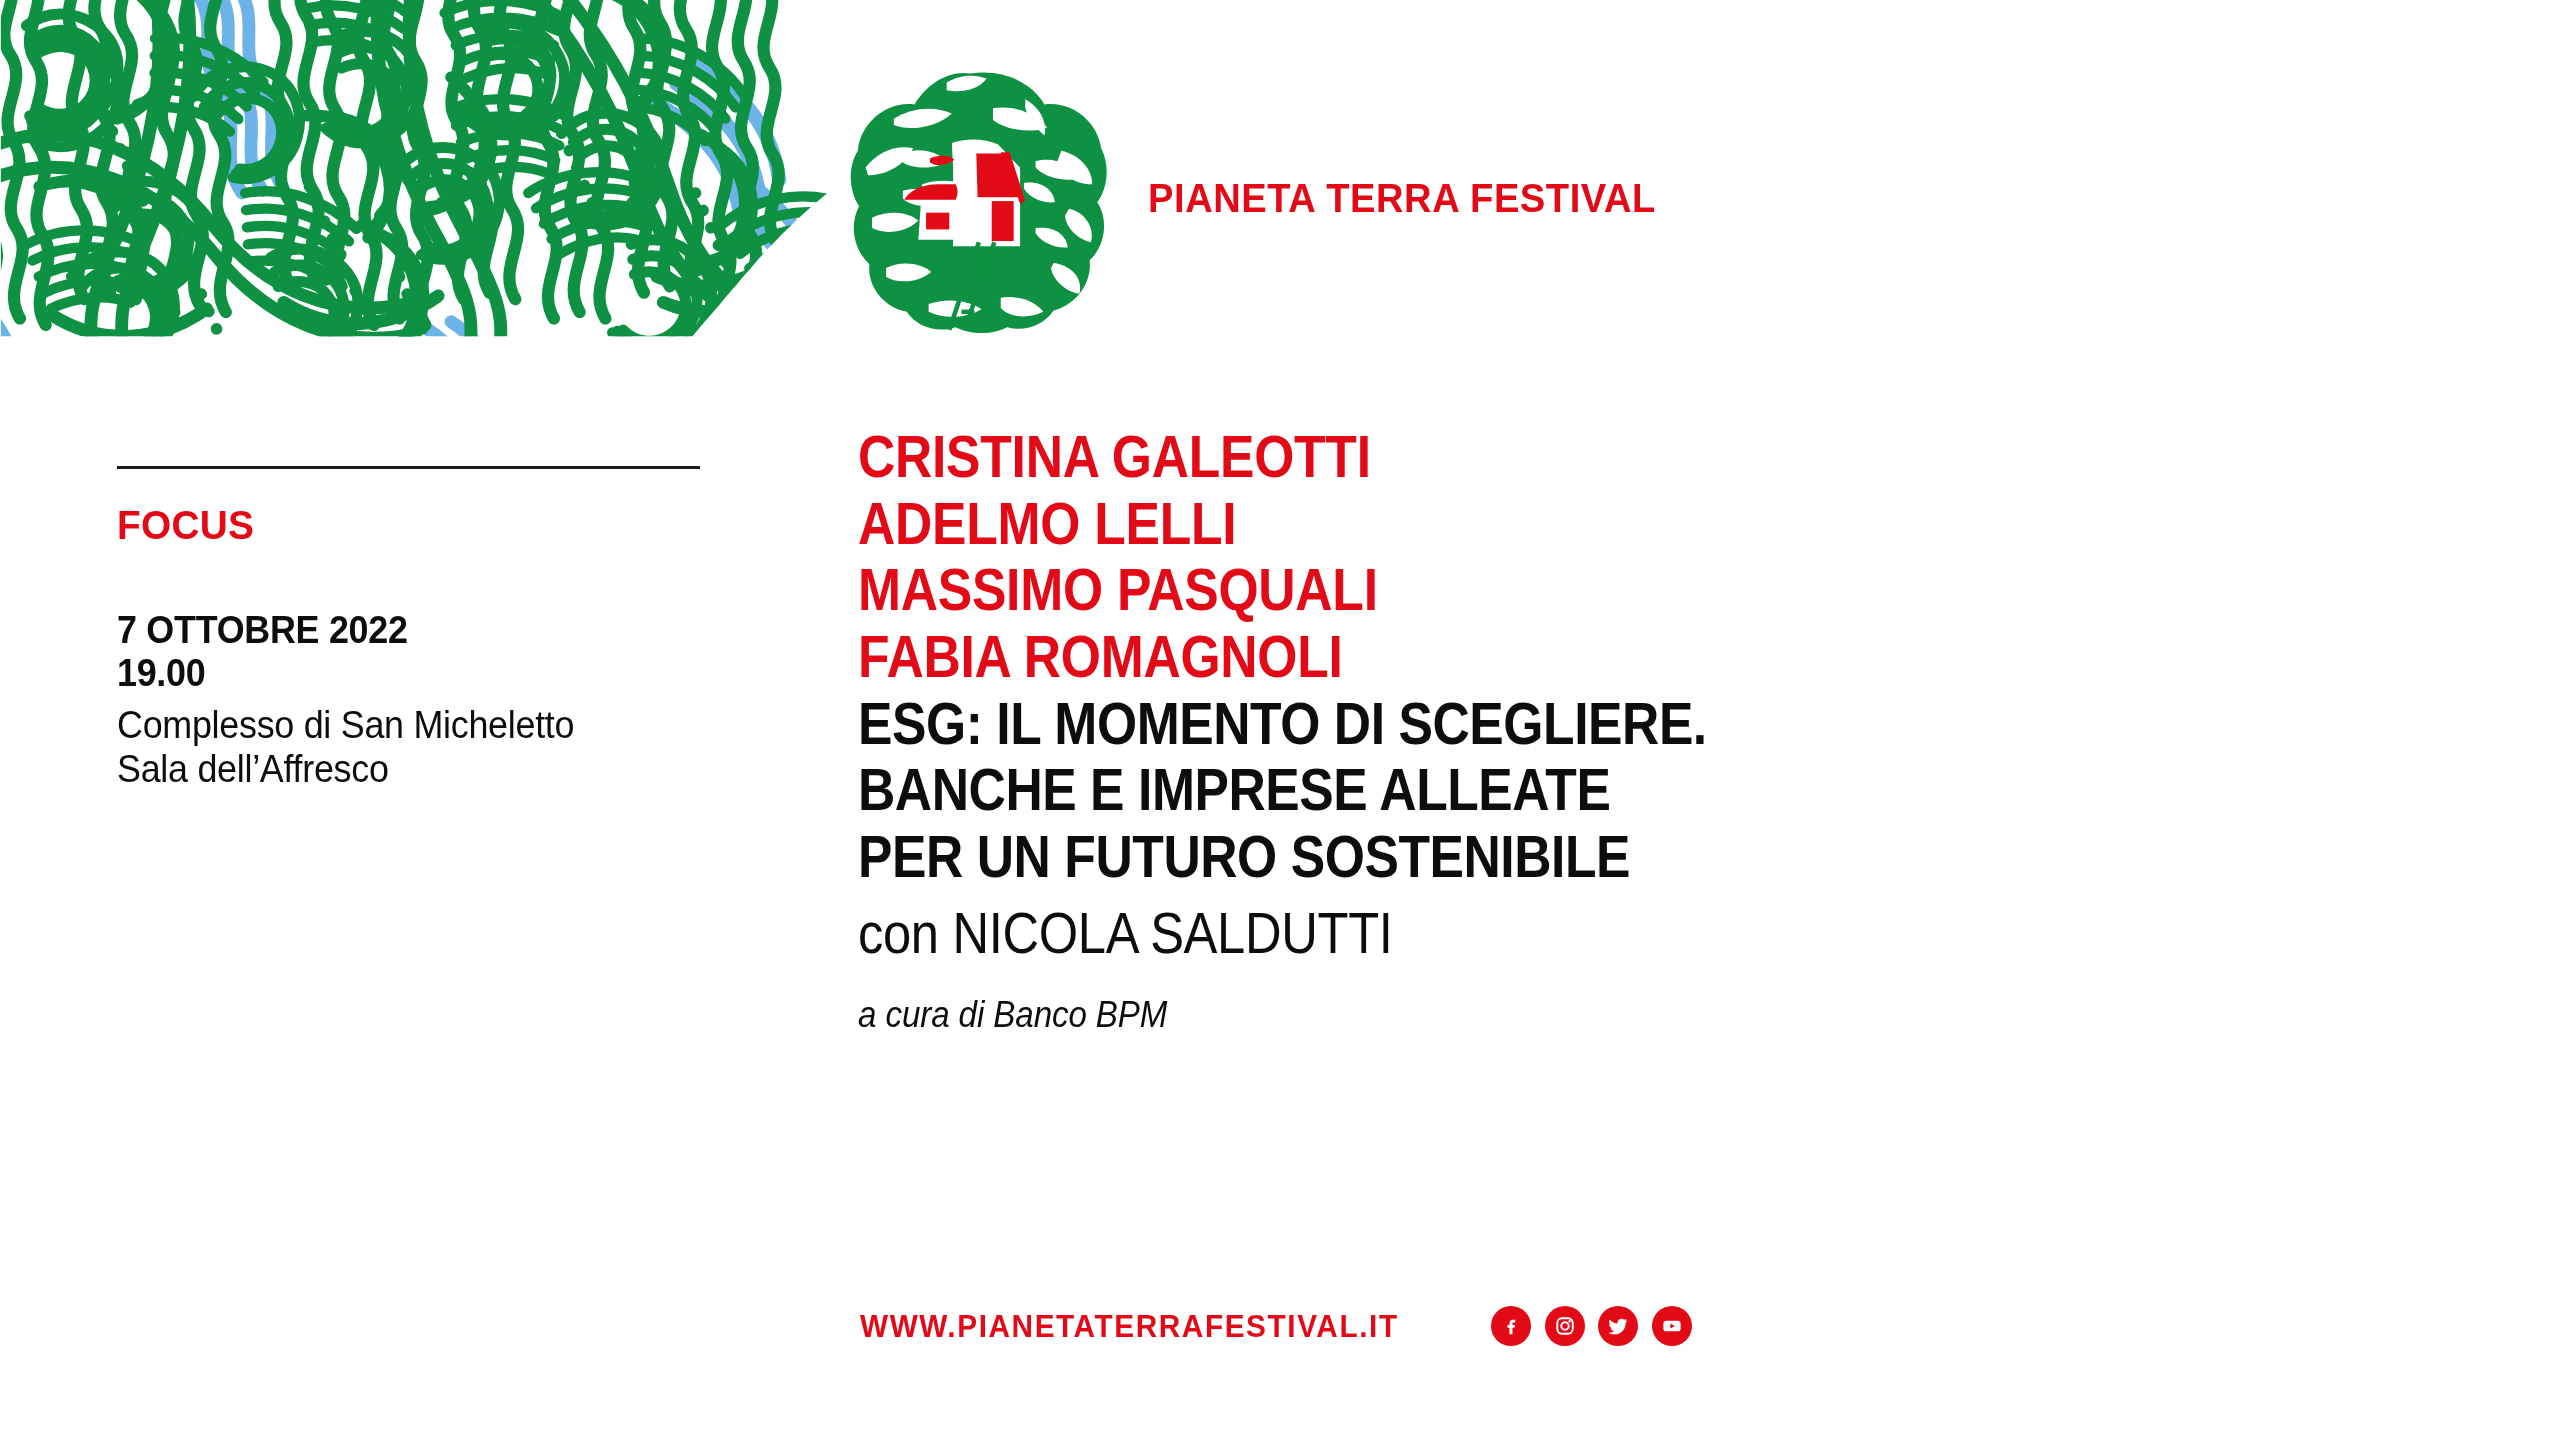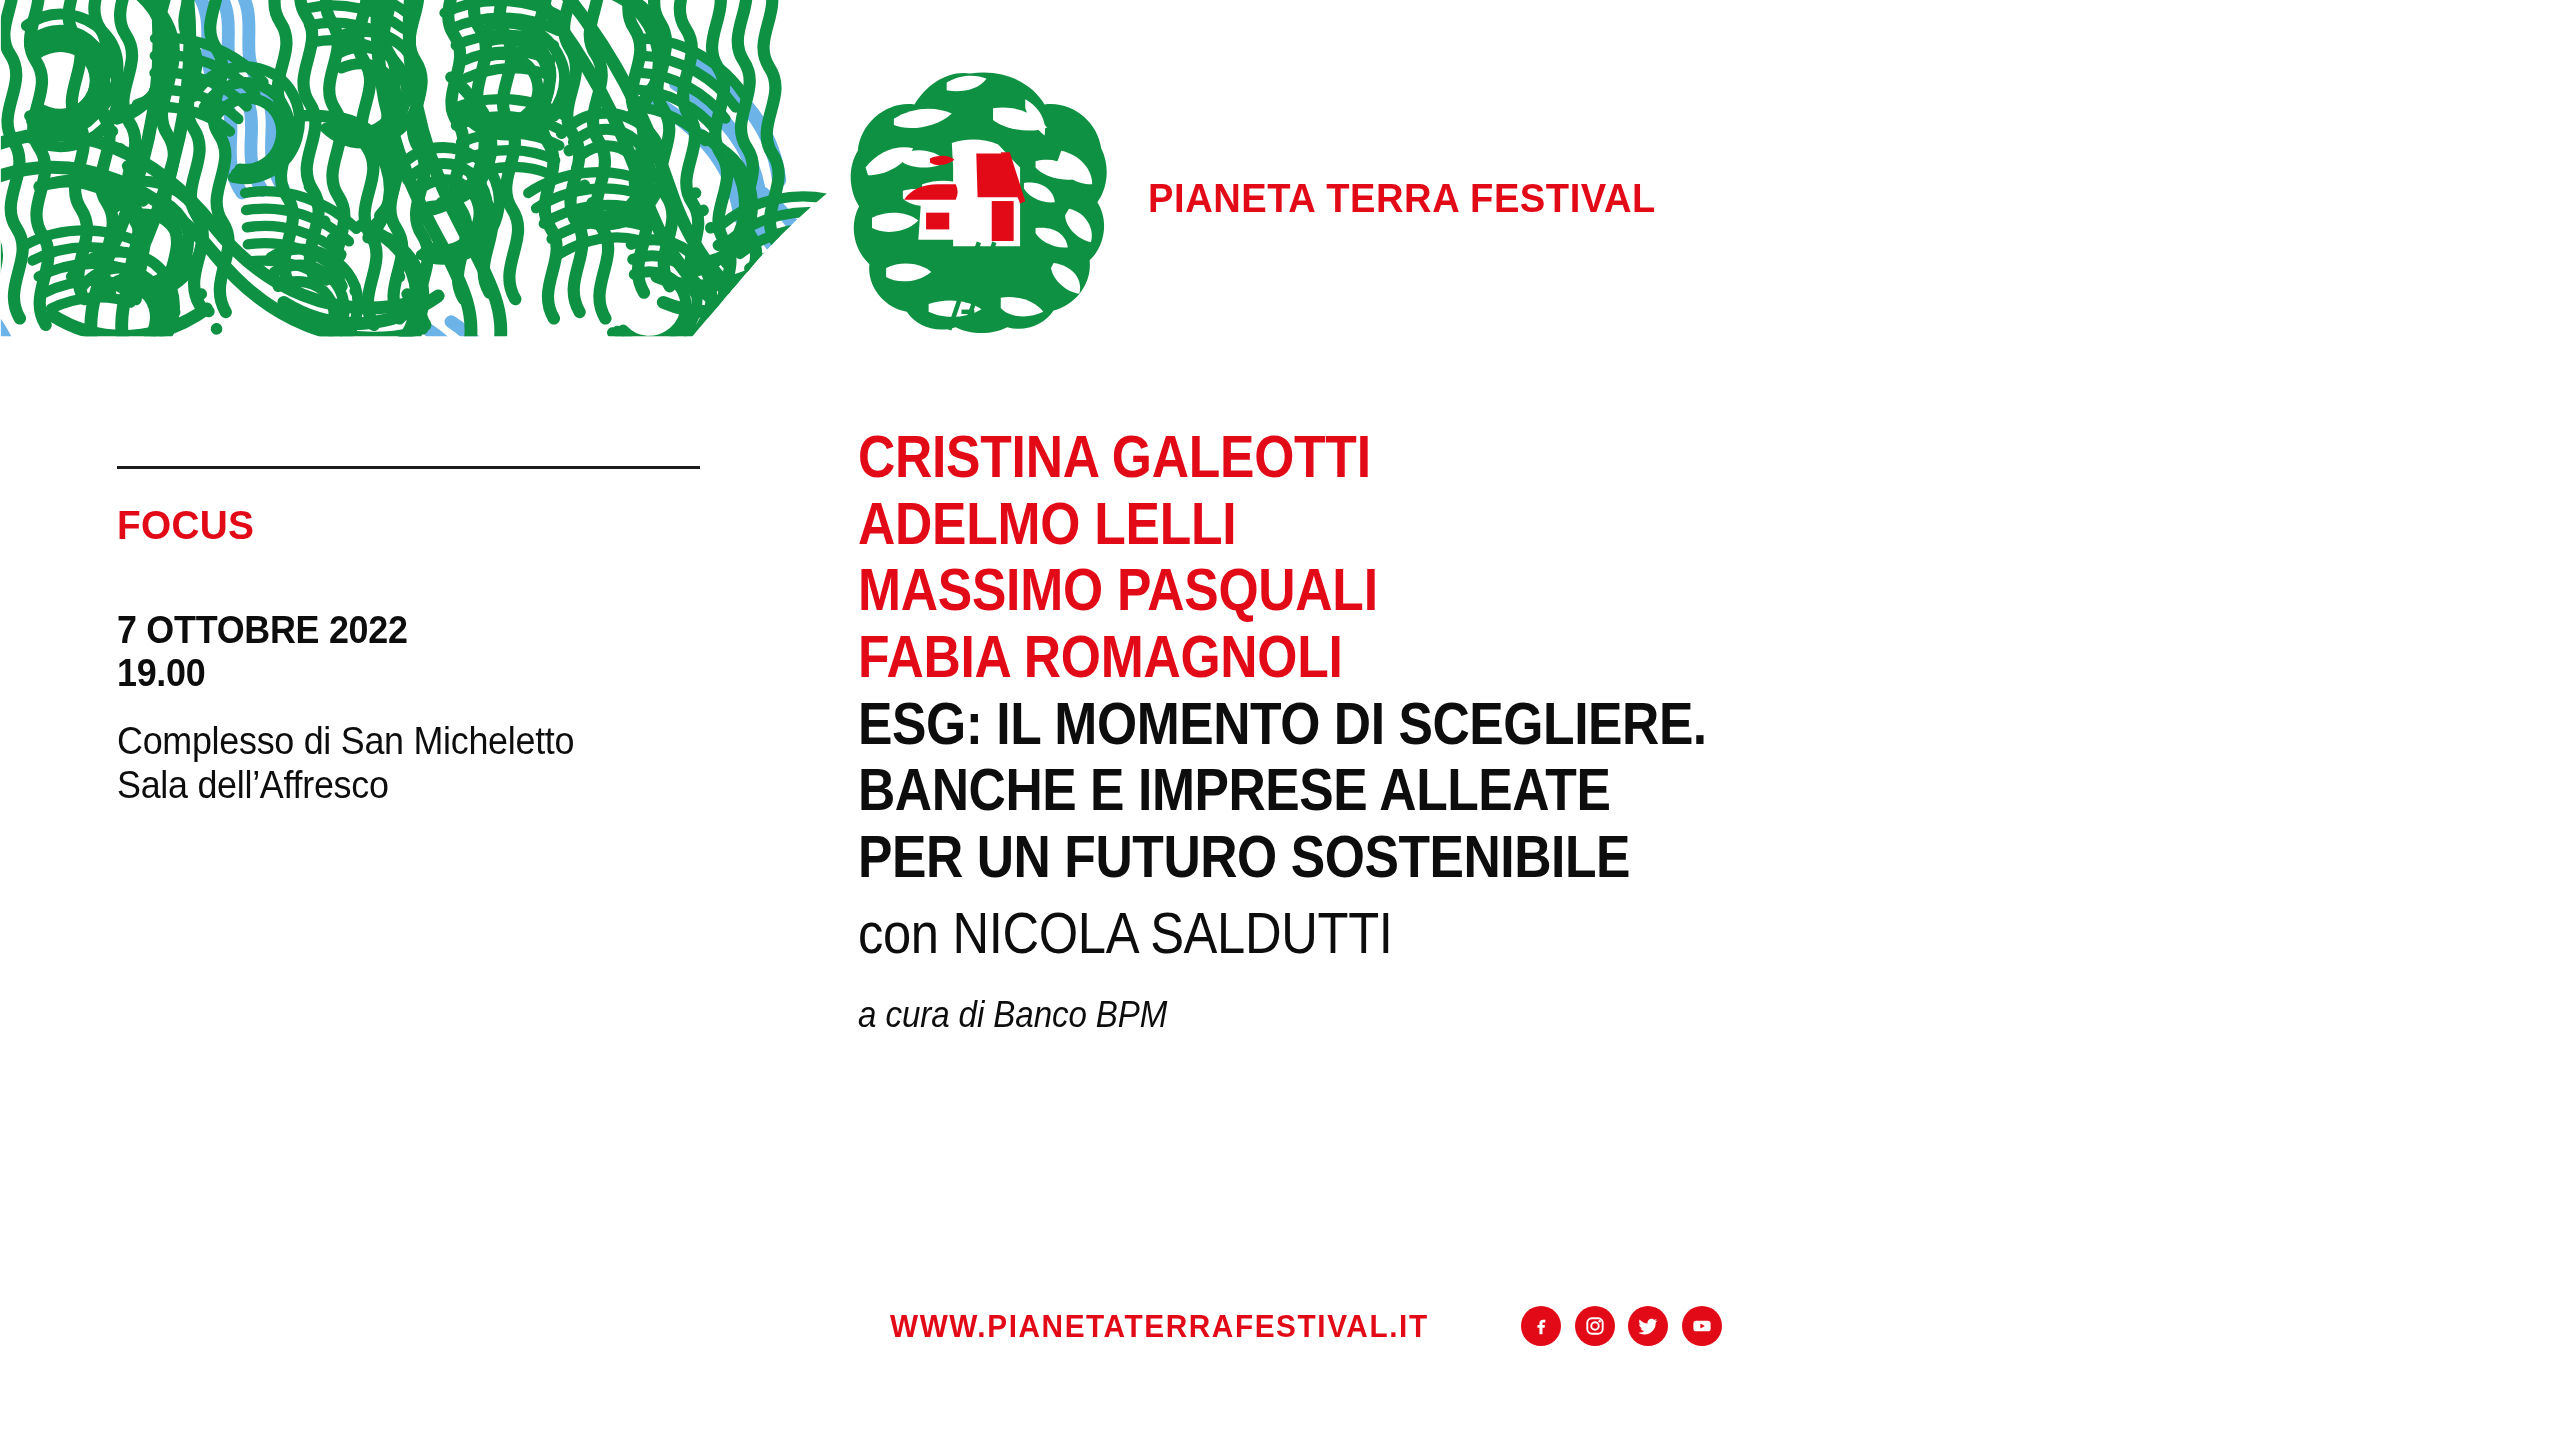--- a/index.html
+++ b/index.html
@@ -90,21 +90,21 @@
     font-family: "Liberation Sans", sans-serif;
     font-weight: 400;
     font-size: 39px;
     line-height: 1.14;
     color: #0d0d0d;
     letter-spacing: -0.3px;
     transform: scaleX(0.92);
     transform-origin: left center;
     white-space: nowrap;
   }
-  #meta-venue-block { margin-top: 24px; }
+  #meta-venue-block { margin-top: 8px; }
 
   
   #main-col {
     position: absolute;
     left: 858px;
     top: 404px;
     width: 1610px;
     margin-top: 20px;
   }
   .speaker-line {
@@ -156,21 +156,20 @@
   }
 
   
   #footer {
     position: absolute;
     left: 860px;
     top: 1306px;
     display: flex;
     align-items: center;
     gap: 16px;
-    margin-left: 30px;
   }
   #footer-url {
     font-family: "Liberation Sans", sans-serif;
     font-weight: 700;
     font-size: 32px;
     letter-spacing: 1.7px;
     color: #E30A18;
     white-space: nowrap;
     transform: scaleX(0.93);
     transform-origin: left center;

